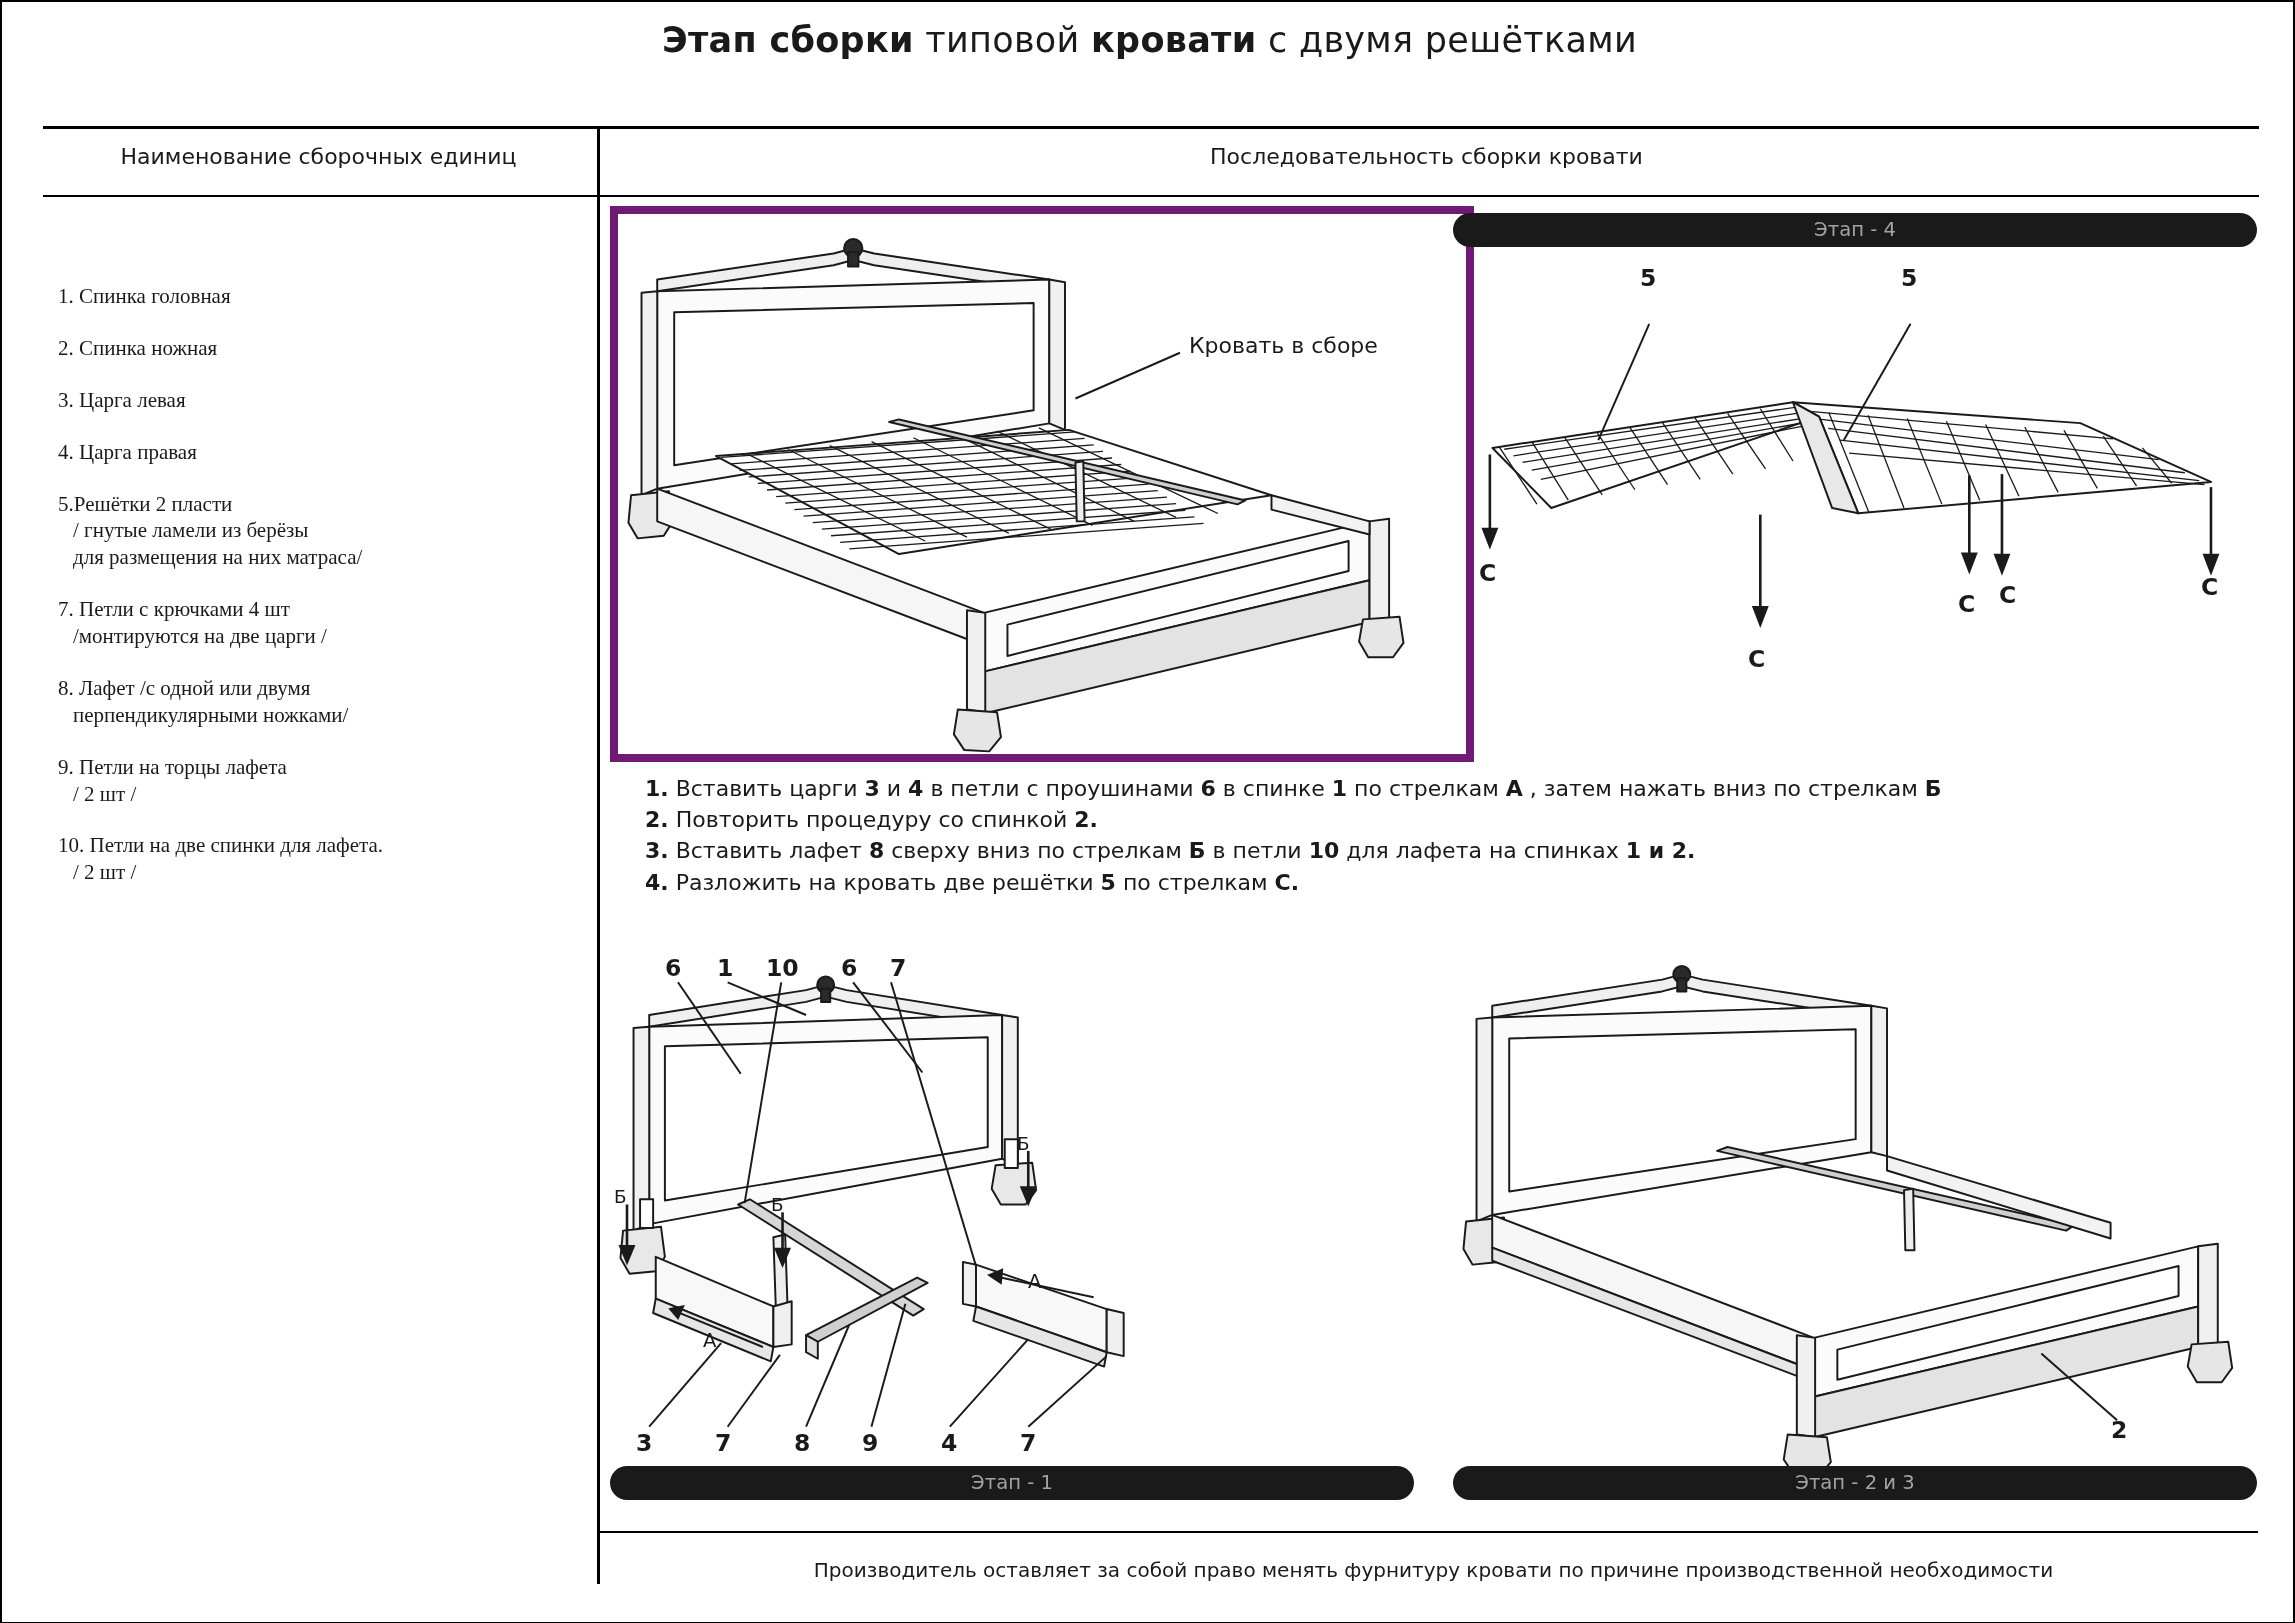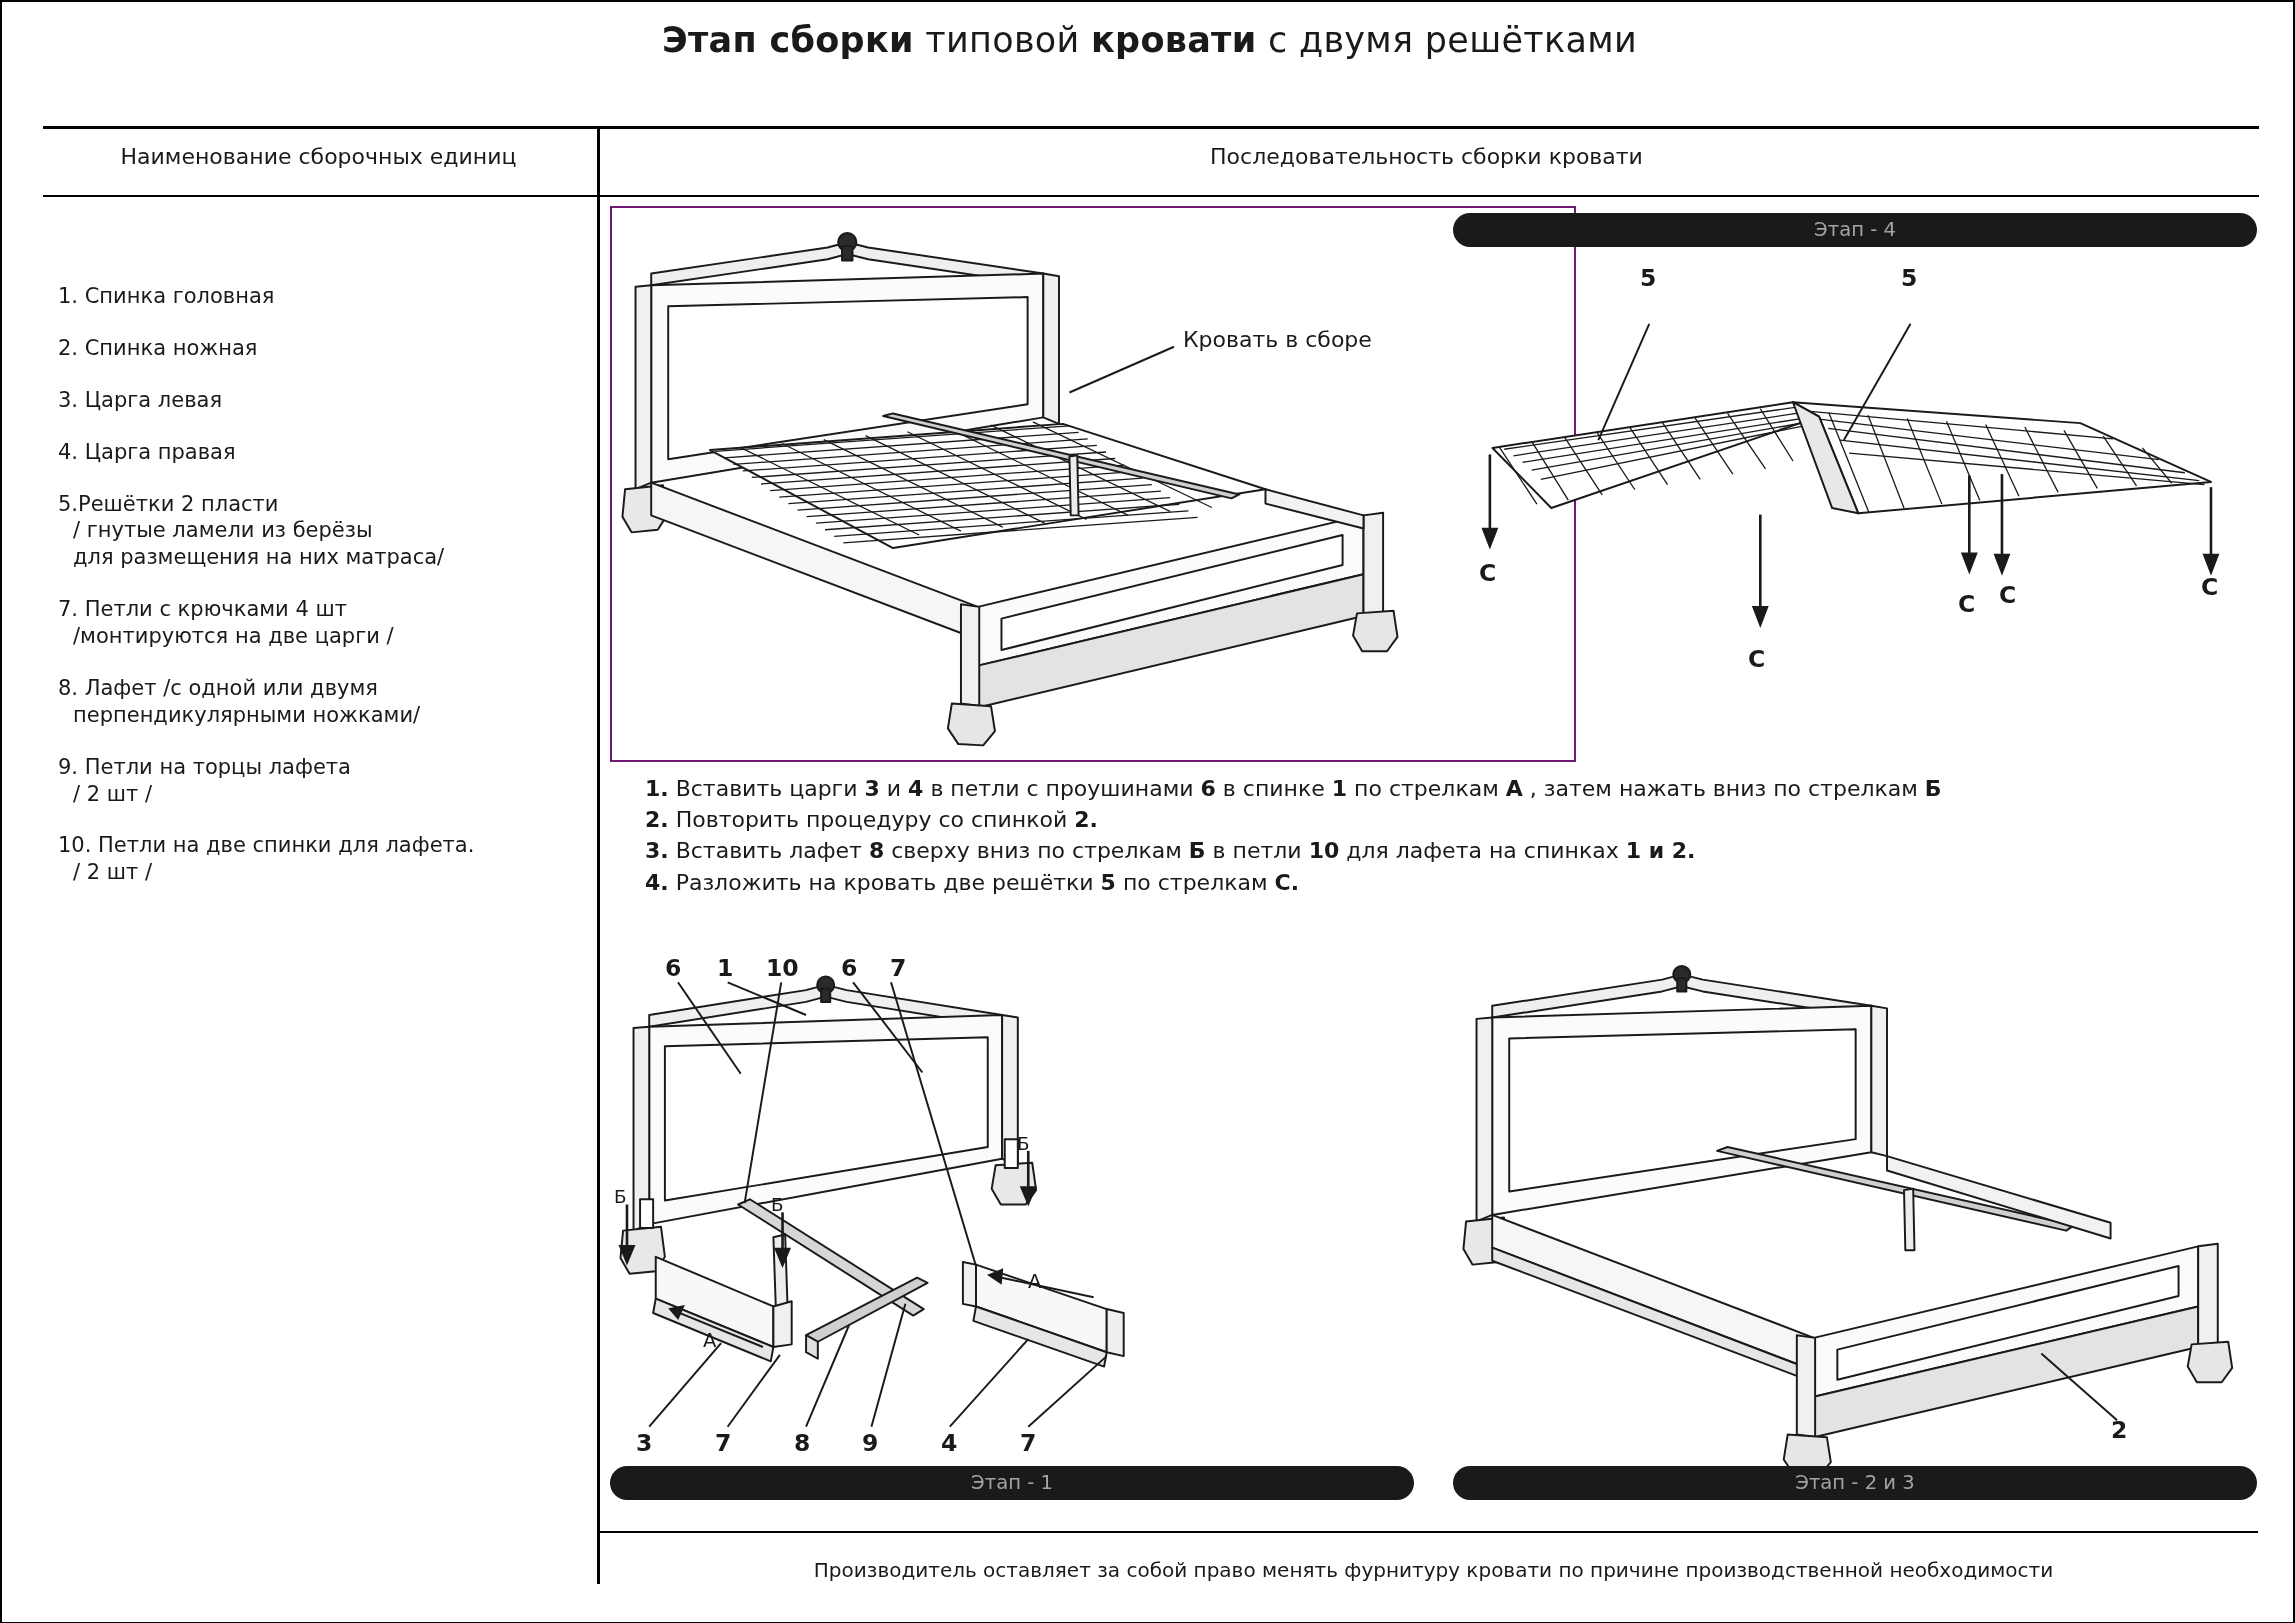--- a/index.html
+++ b/index.html
@@ -47,30 +47,30 @@
     position:absolute;left:601px;top:142px;width:1647px;
     font-size:22px;text-align:center;
   }
 
   
   .list{
     position:absolute;left:56px;top:281px;width:529px;
     font-size:21px;
     line-height:1.28;
   }
-  .list-item{margin-bottom:25px;}
+  .list-item{margin-bottom:25px;font-family:Liberation Serif, serif;}
   .list-item .sub{display:block;margin-left:15px;}
 
   
   .panel{position:absolute;box-sizing:border-box;}
 
   
   .box-assembled{
-    left:608px;top:204px;width:966px;height:556px;
-    border:2px solid #701a75;
+    left:608px;top:204px;width:864px;height:556px;
+    border:8px solid #701a75;
   }
   
   .stage-label{
     position:absolute;
     background:#1a1a1a;color:#a3a3a3;
     border-radius:18.3px;
     font-size:19.6px;
     text-align:center;
     line-height:34px;
     height:34px;

